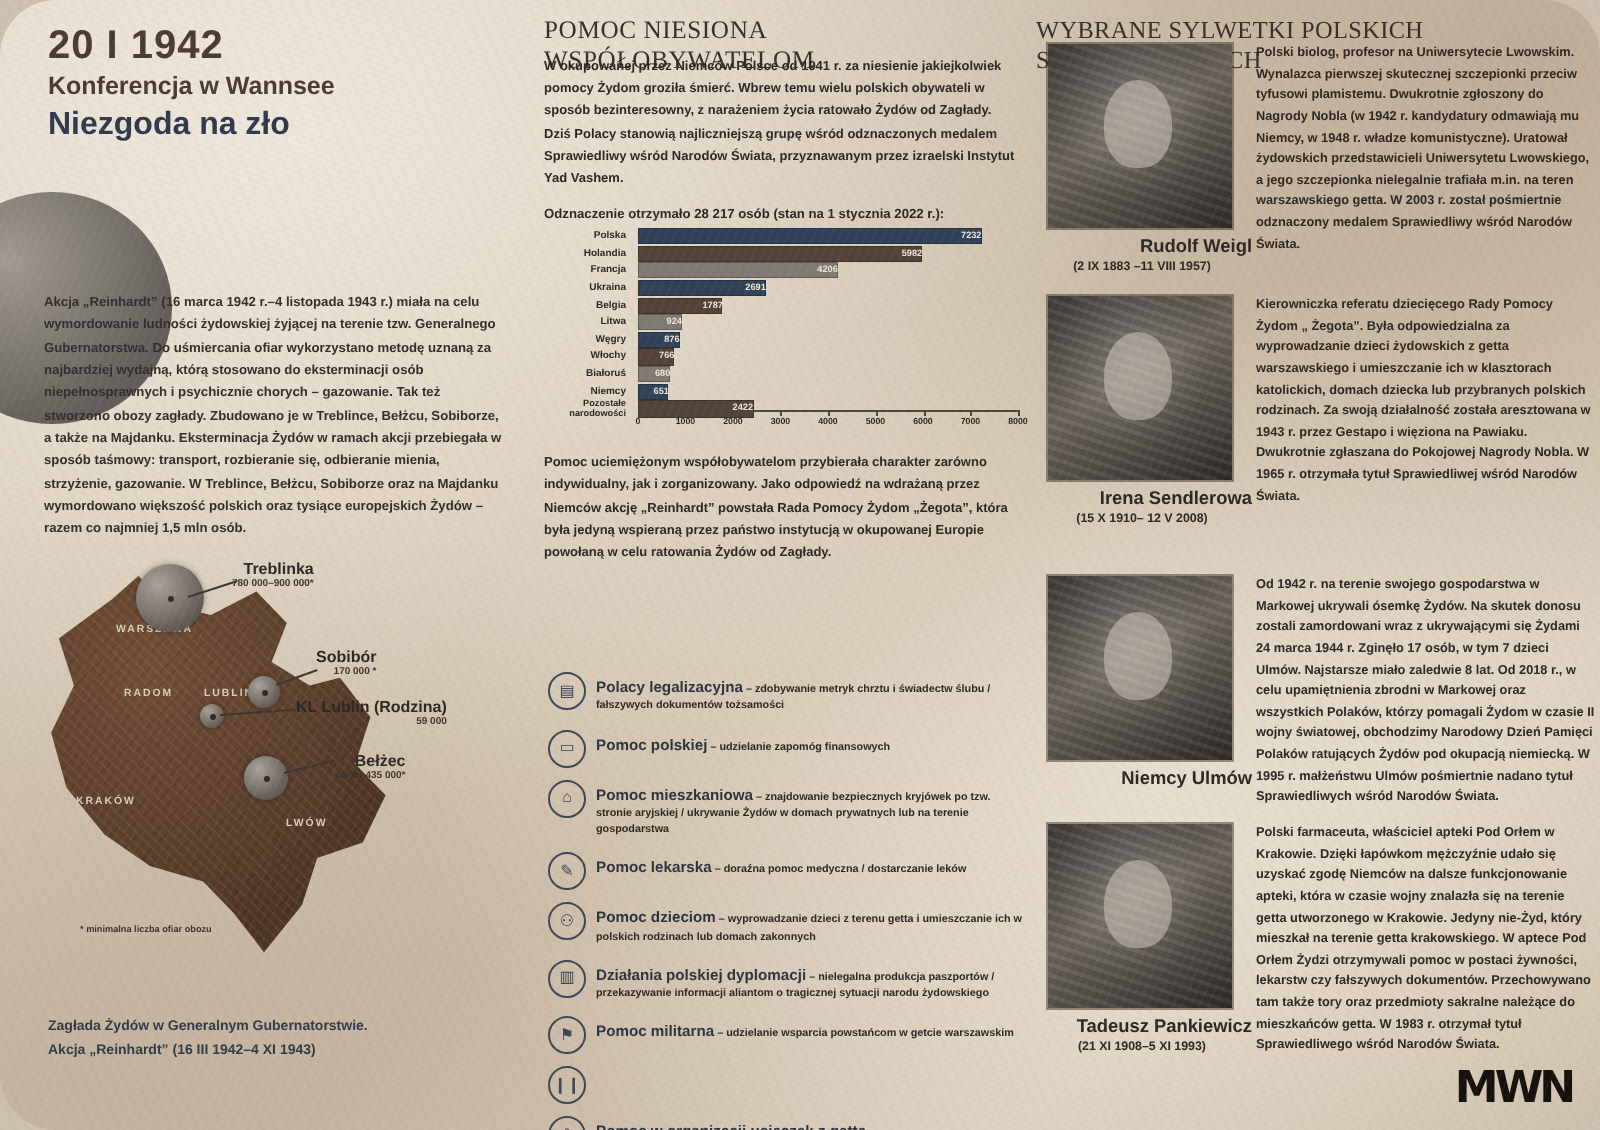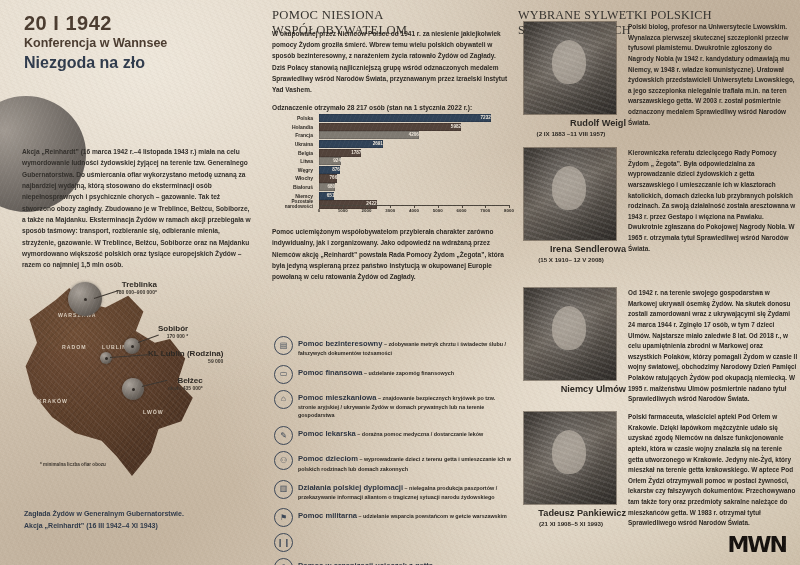--- a/index.html
+++ b/index.html
@@ -10,20 +10,21 @@
     position:relative;
   }
   #poster{
     position:absolute;inset:0;
     background:
       radial-gradient(ellipse at 18% 12%, rgba(255,252,245,.55), rgba(255,252,245,0) 48%),
       radial-gradient(ellipse at 72% 70%, rgba(255,250,240,.45), rgba(255,250,240,0) 45%),
       radial-gradient(ellipse at 95% 5%, rgba(150,130,110,.30), rgba(150,130,110,0) 40%),
       radial-gradient(ellipse at 5% 95%, rgba(150,130,110,.25), rgba(150,130,110,0) 40%),
       linear-gradient(140deg,#ded3c2 0%,#d8cbb8 30%,#cfc0ab 55%,#d9cdbb 80%,#cbbda7 100%);
+    border-radius: 28px;
   }
   #grain{
     position:absolute;inset:0;pointer-events:none;opacity:.30;
     background-image:
       repeating-linear-gradient(23deg, rgba(120,100,80,.10) 0 1px, rgba(0,0,0,0) 1px 3px),
       repeating-linear-gradient(113deg, rgba(255,255,255,.10) 0 1px, rgba(0,0,0,0) 1px 4px),
       repeating-linear-gradient(67deg, rgba(90,70,55,.06) 0 2px, rgba(0,0,0,0) 2px 6px);
   }
   .col{position:absolute;}
 
@@ -320,25 +321,25 @@
         <div class="tl" style="left: 166.25px;">7000</div>
         <div class="tick" style="left: 190px;"></div>
         <div class="tl" style="left: 190px;">8000</div>
       </div>
 
     <div id="mid-body2">Pomoc uciemiężonym współobywatelom przybierała charakter zarówno indywidualny, jak i zorganizowany. Jako odpowiedź na wdrażaną przez Niemców akcję „Reinhardt” powstała Rada Pomocy Żydom „Żegota”, która była jedyną wspieraną przez państwo instytucją w okupowanej Europie powołaną w celu ratowania Żydów od Zagłady.</div>
 
     <div id="forms">
         <div class="form-item">
           <div class="form-ico">▤</div>
-          <div class="form-txt"><b>Pomoc bezinteresowny</b> – zdobywanie metryk chrztu i świadectw ślubu / fałszywych dokumentów tożsamości</div>
+          <div class="form-txt"><b>Polacy legalizacyjna</b> – zdobywanie metryk chrztu i świadectw ślubu / fałszywych dokumentów tożsamości</div>
         </div>
         <div class="form-item">
           <div class="form-ico">▭</div>
-          <div class="form-txt"><b>Pomoc finansowa</b> – udzielanie zapomóg finansowych</div>
+          <div class="form-txt"><b>Pomoc polskiej</b> – udzielanie zapomóg finansowych</div>
         </div>
         <div class="form-item">
           <div class="form-ico">⌂</div>
           <div class="form-txt"><b>Pomoc mieszkaniowa</b> – znajdowanie bezpiecznych kryjówek po tzw. stronie aryjskiej / ukrywanie Żydów w domach prywatnych lub na terenie gospodarstwa</div>
         </div>
         <div class="form-item">
           <div class="form-ico">✎</div>
           <div class="form-txt"><b>Pomoc lekarska</b> – doraźna pomoc medyczna / dostarczanie leków</div>
         </div>
         <div class="form-item">

